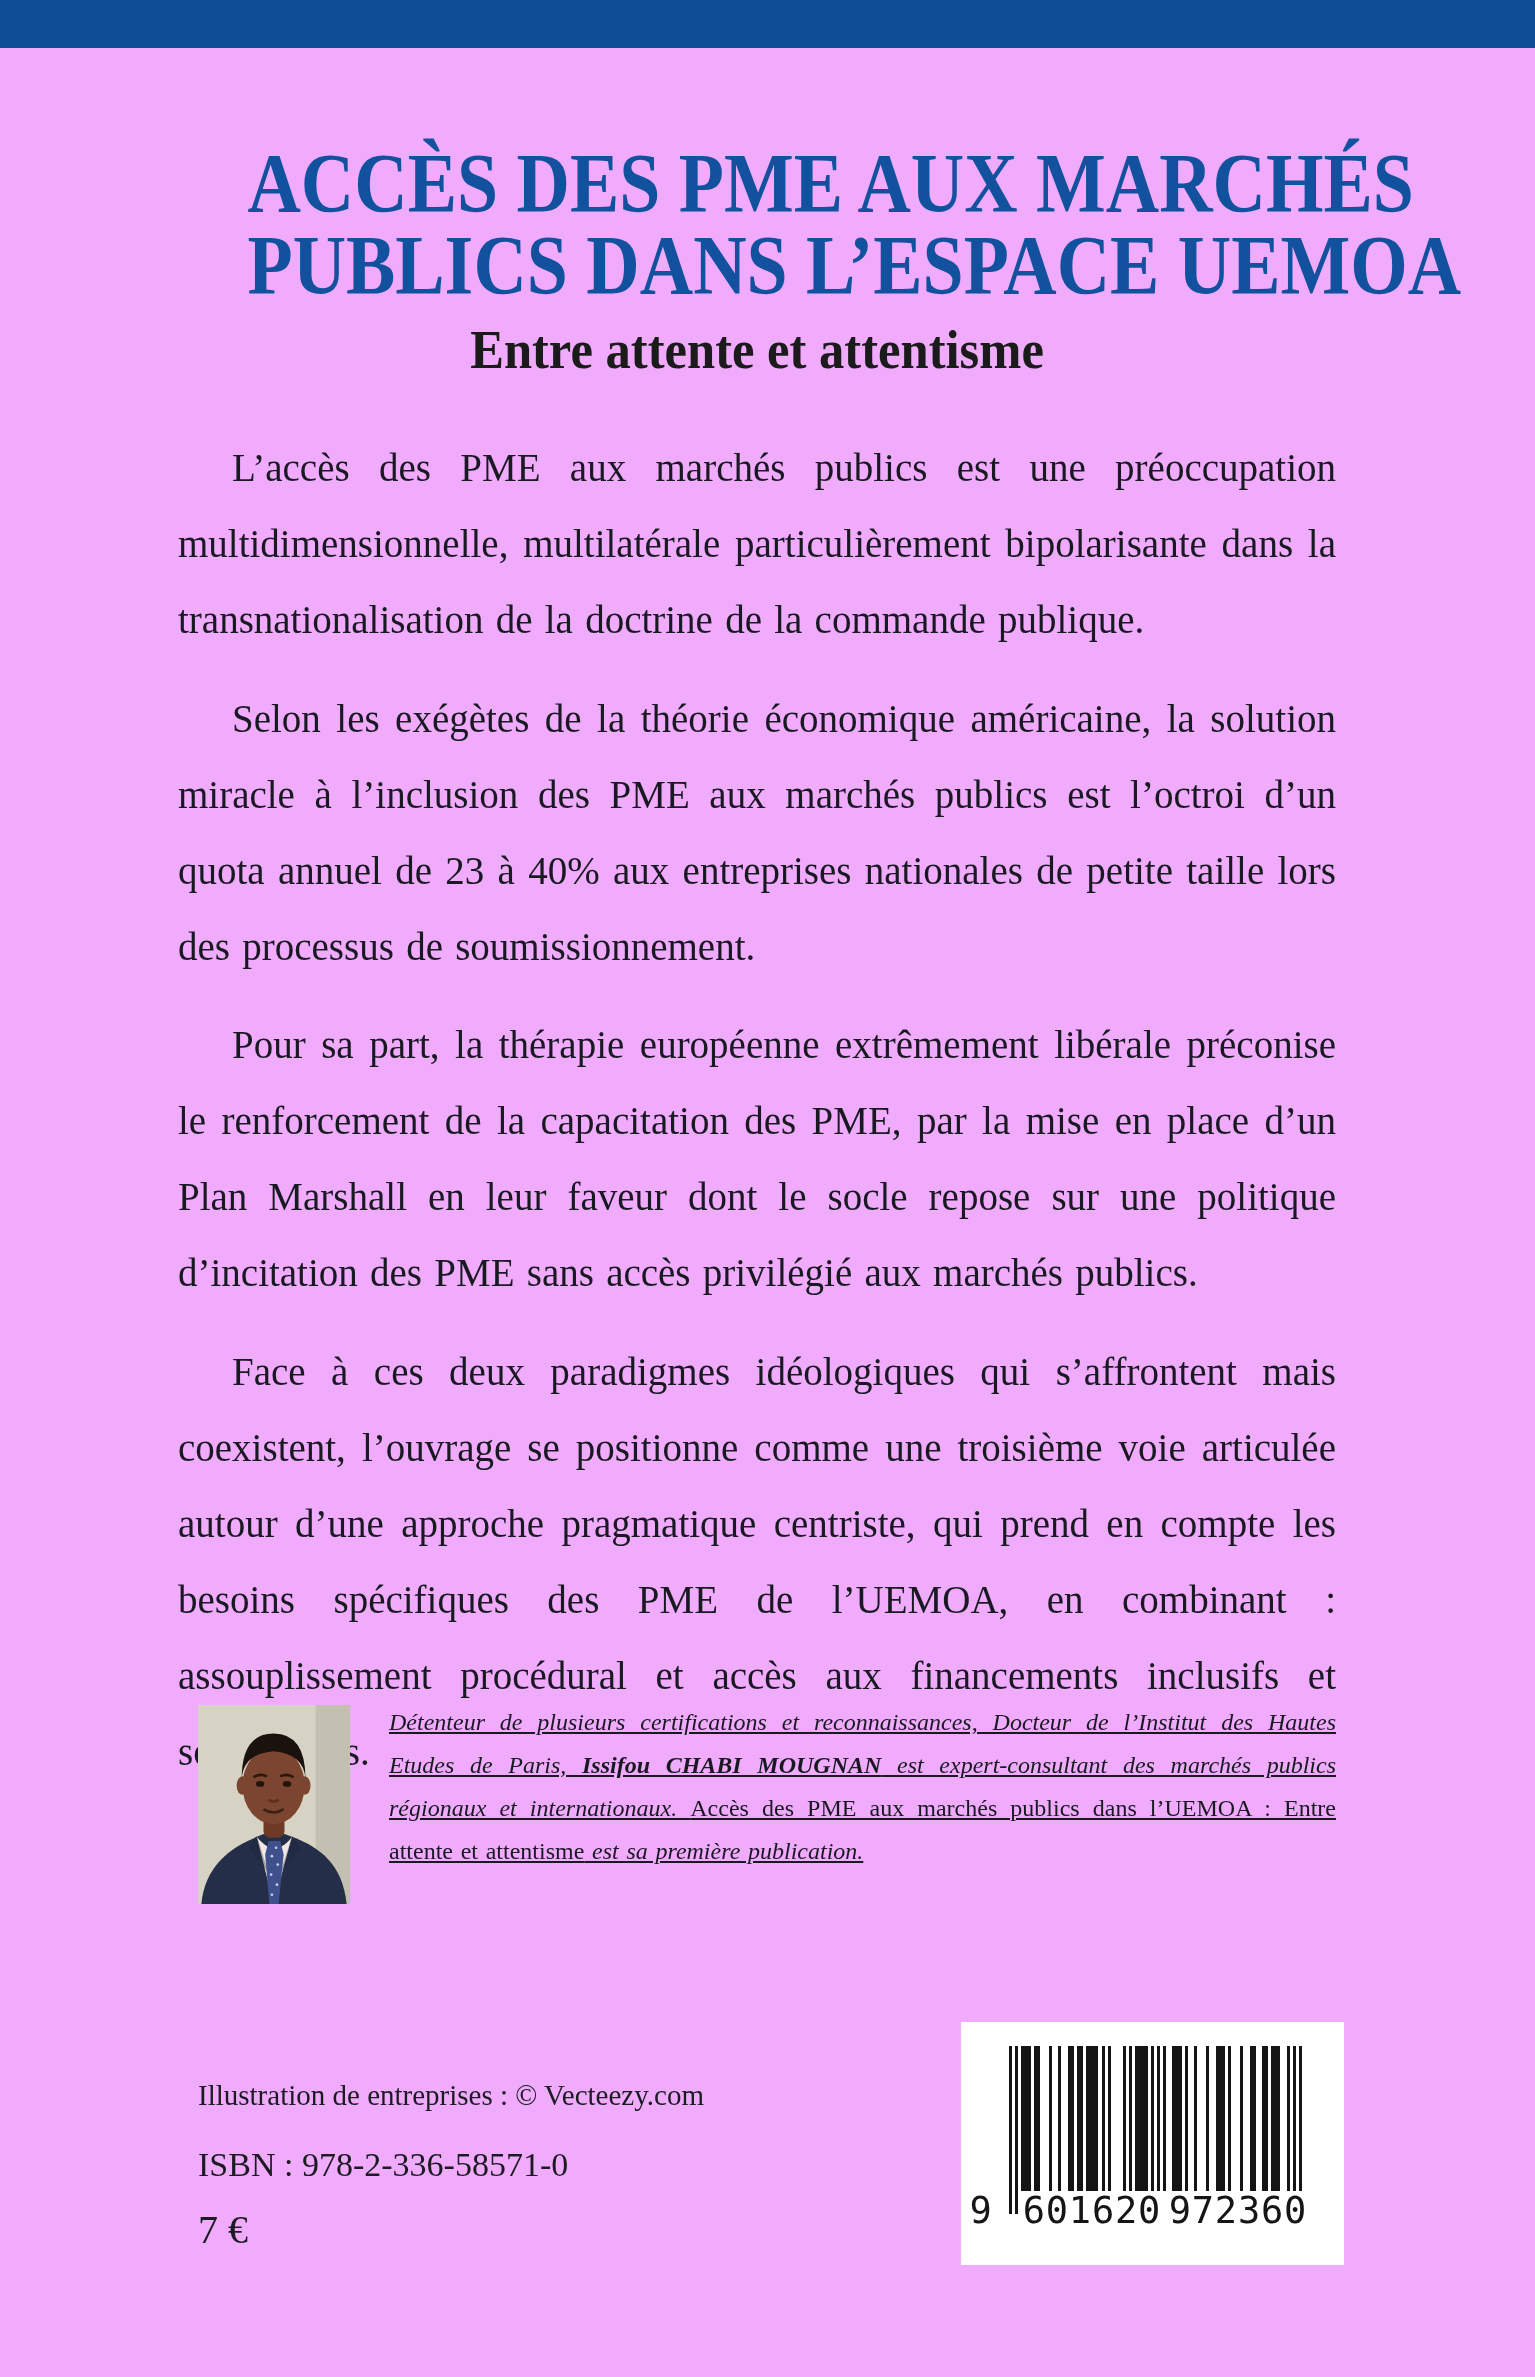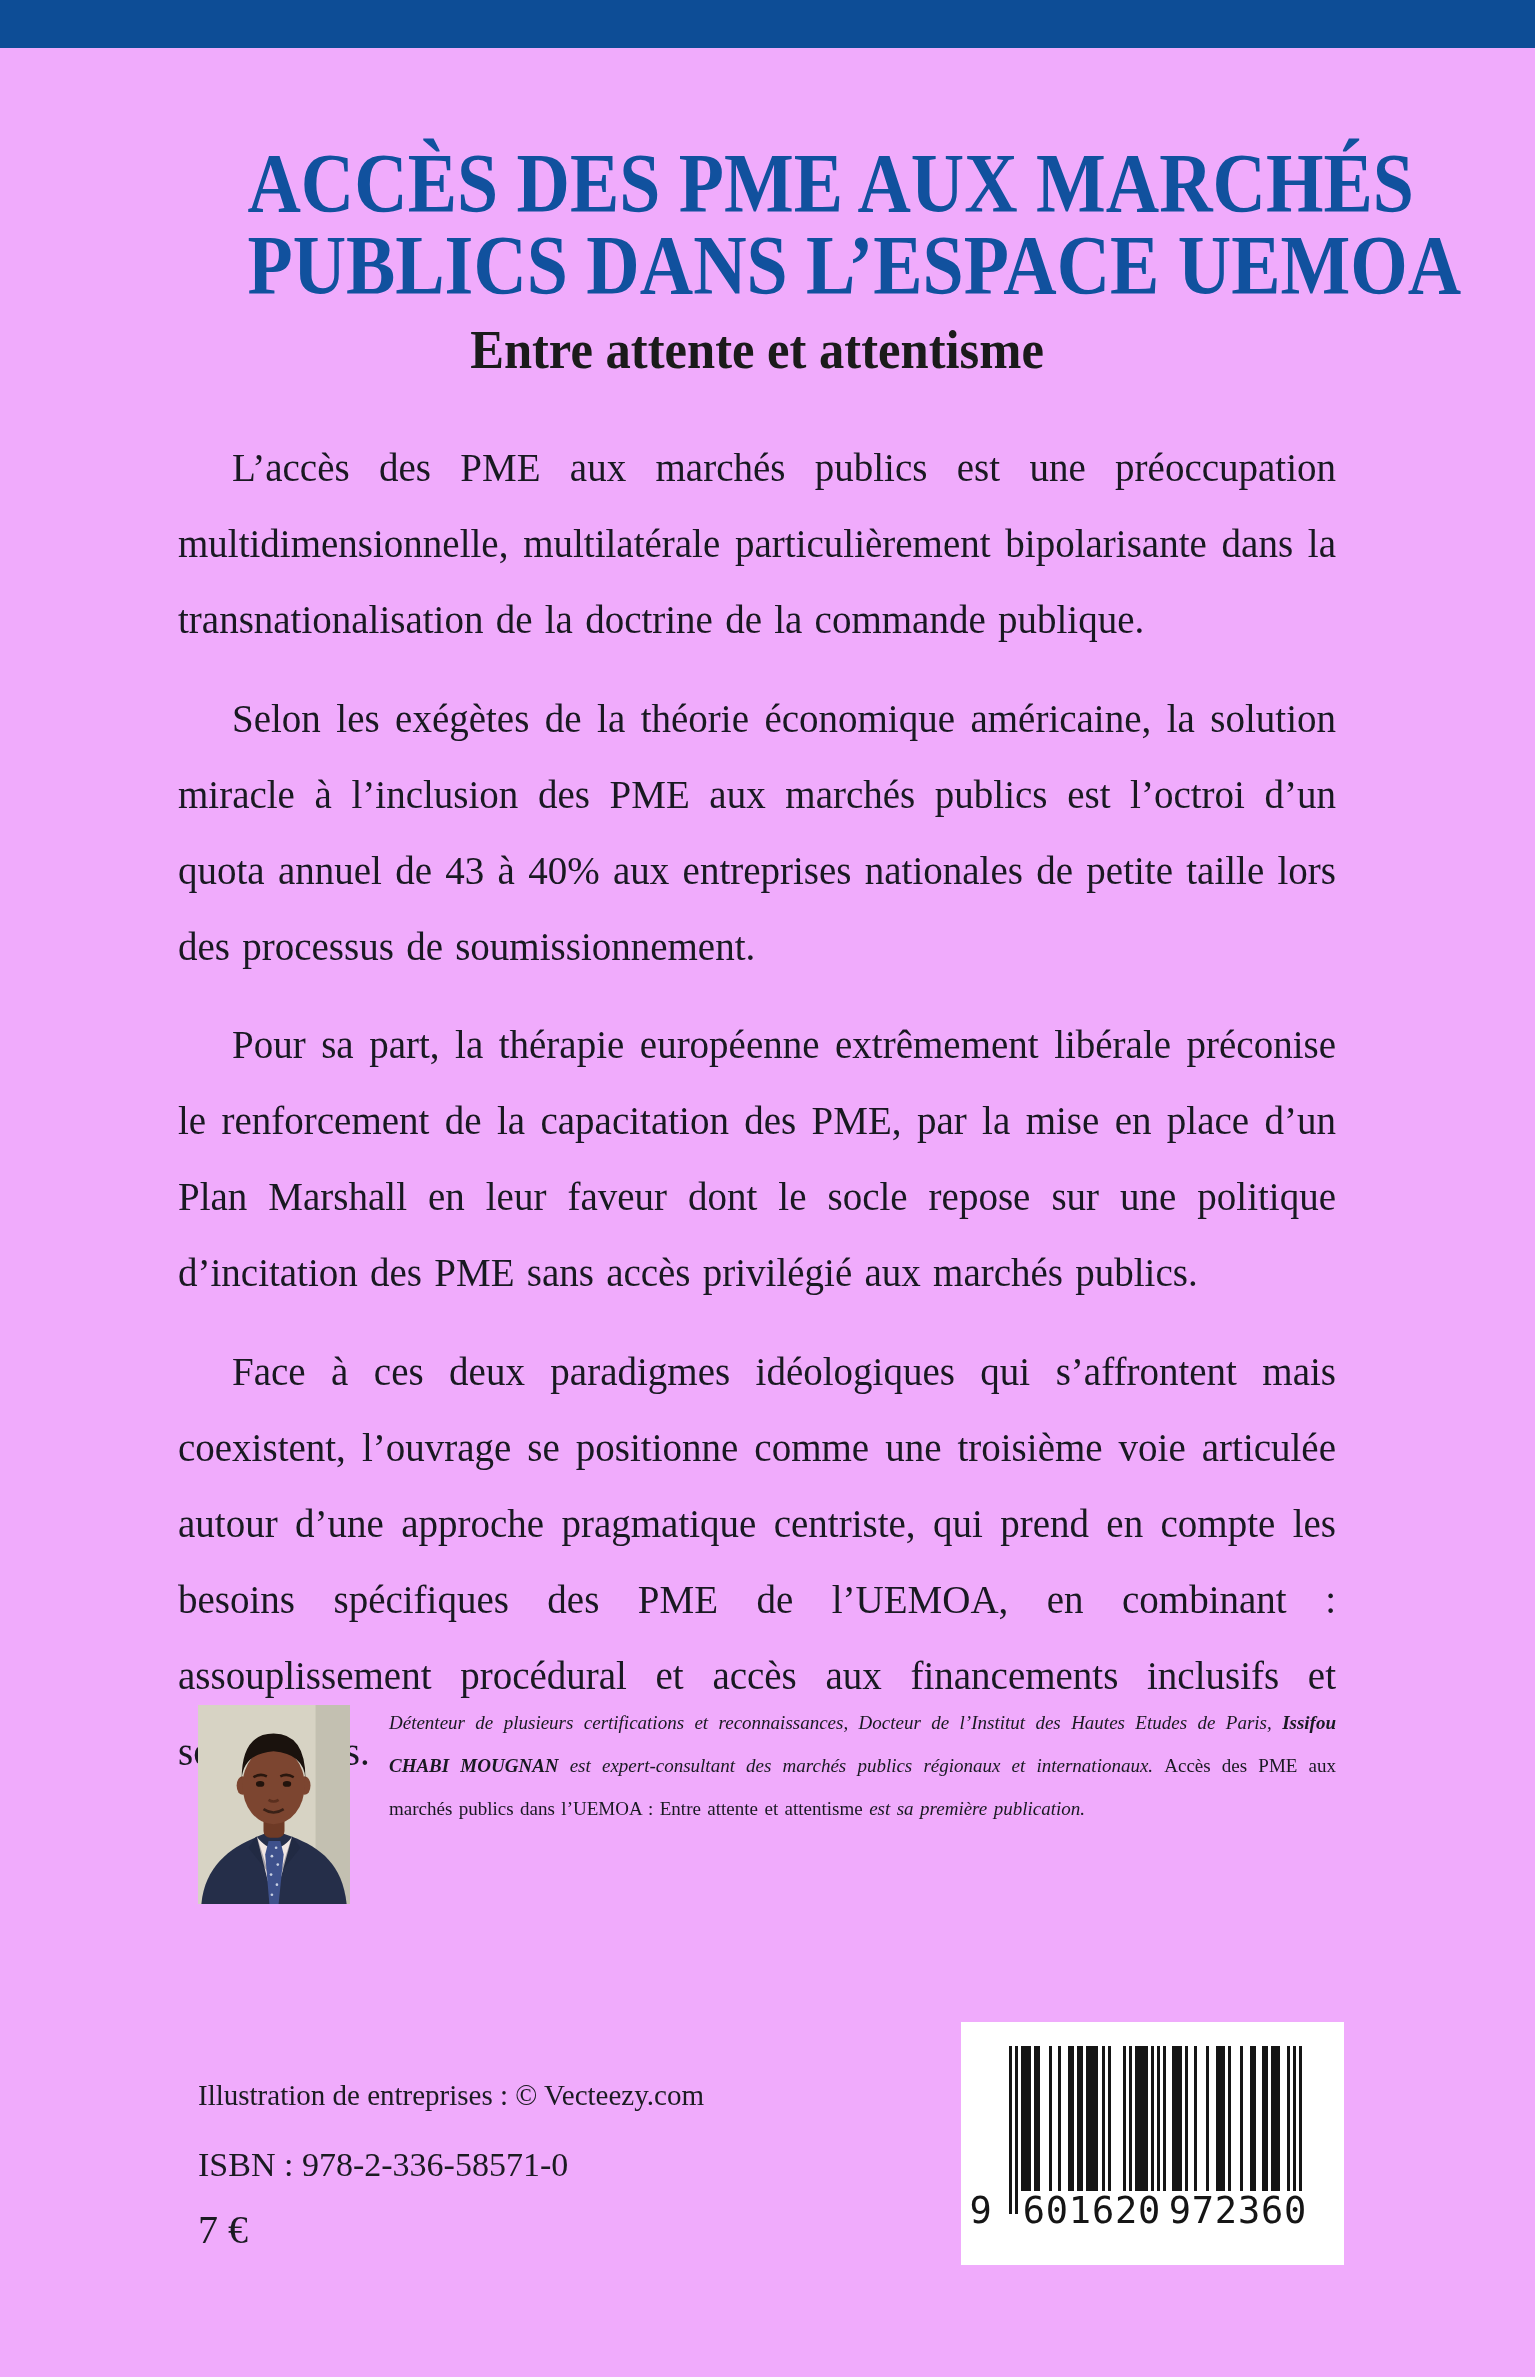--- a/index.html
+++ b/index.html
@@ -46,23 +46,23 @@
   .bio-section{
     position:absolute;left:178px;top:1701px;width:1158px;
   }
   .author-photo{
     position:absolute;left:20px;top:4.2px;width:152px;height:199px;
     overflow:hidden;
   }
   .author-photo svg{display:block;width:100%;height:100%;}
   .bio-text{
     margin-left:211px;width:947px;
-    font-size:19px;line-height:43px;
+    font-size:24px;line-height:43px;
     font-style:italic;color:#191922;
-    text-align:justify;word-spacing:1.7px;
+    text-align:justify;word-spacing:1.7px;text-decoration:underline;
   }
   .bio-text .author-name{font-weight:700;}
   .bio-text .book-title-roman{font-style:normal;}
   
   .credit{
     position:absolute;left:198px;top:2079px;
     font-size:29px;color:#1b1b22;
   }
   .isbn{
     position:absolute;left:198px;top:2146px;
@@ -98,21 +98,21 @@
   <div class="top-band"></div>
 
   <header class="title-block">
     <span class="title-line">ACCÈS DES PME AUX MARCHÉS</span>
     <span class="title-line">PUBLICS DANS L’ESPACE UEMOA</span>
     <span class="subtitle">Entre attente et attentisme</span>
   </header>
 
   <main class="synopsis">
     <p>L’accès des PME aux marchés publics est une préoccupation multidimensionnelle, multilatérale particulièrement bipolarisante dans la transnationalisation de la doctrine de la commande publique.</p>
-    <p>Selon les exégètes de la théorie économique américaine, la solution miracle à l’inclusion des PME aux marchés publics est l’octroi d’un quota annuel de 43 à 40% aux entreprises nationales de petite taille lors des processus de soumissionnement.</p>
+    <p>Selon les exégètes de la théorie économique américaine, la solution miracle à l’inclusion des PME aux marchés publics est l’octroi d’un quota annuel de 23 à 40% aux entreprises nationales de petite taille lors des processus de soumissionnement.</p>
     <p>Pour sa part, la thérapie européenne extrêmement libérale préconise le renforcement de la capacitation des PME, par la mise en place d’un Plan Marshall en leur faveur dont le socle repose sur une politique d’incitation des PME sans accès privilégié aux marchés publics.</p>
     <p>Face à ces deux paradigmes idéologiques qui s’affrontent mais coexistent, l’ouvrage se positionne comme une troisième voie articulée autour d’une approche pragmatique centriste, qui prend en compte les besoins spécifiques des PME de l’UEMOA, en combinant : assouplissement procédural et accès aux financements inclusifs et soutenables.</p>
   </main>
 
   <section class="bio-section">
     <div class="author-photo">
       <svg viewBox="0 0 181 237" preserveAspectRatio="none">
         <rect x="0" y="0" width="181" height="237" fill="#d7d3c4"></rect>
         <rect x="140" y="0" width="41" height="237" fill="#c3c0b1"></rect>
         <g>

